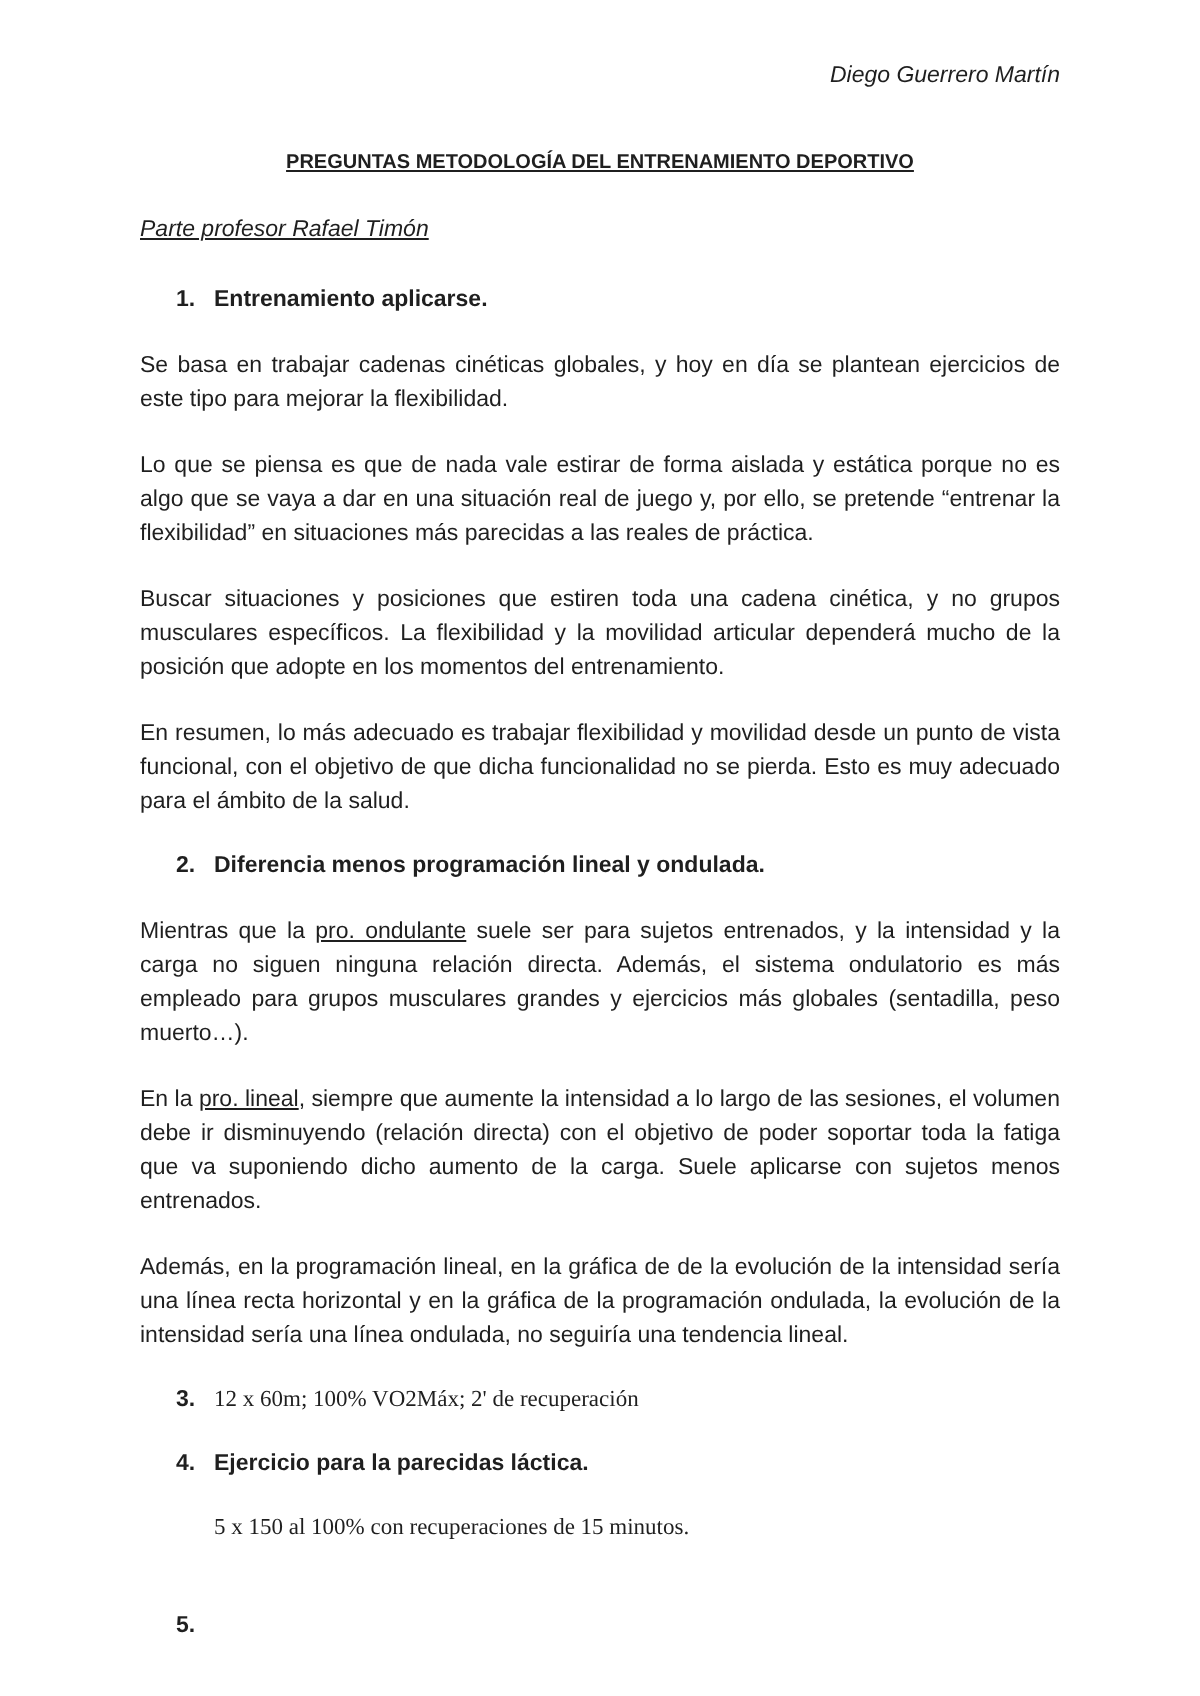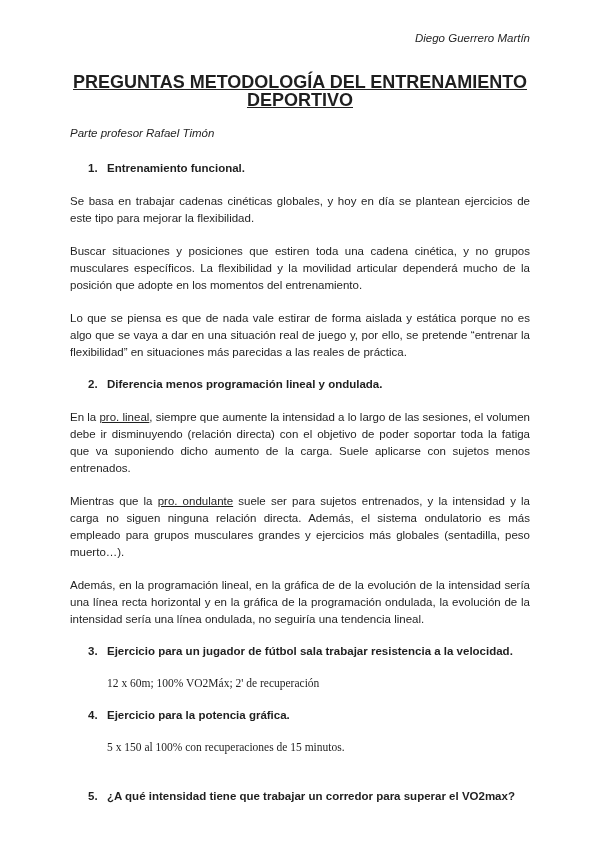--- a/index.html
+++ b/index.html
@@ -20,27 +20,28 @@
     overflow: hidden;
   }
   .author {
     text-align: right;
     font-style: italic;
     margin: 0 0 26px 0;
   }
   .doc-title {
     text-align: center;
     font-weight: bold;
-    font-size: 18px;
+    font-size: 10px;
     line-height: 18px;
     text-decoration: underline;
     margin: 0 0 16px 0;
   }
   .subtitle {
     font-style: italic;
+    text-decoration: underline;
     margin: 0 0 18px 0;
   }
   .heading {
     font-weight: bold;
     position: relative;
     padding-left: 37px;
     margin: 0 0 15px 0;
   }
   .heading .num {
     position: absolute;
@@ -62,27 +63,28 @@
   }
 </style>
 </head>
 <body>
 
 <div class="page">
   <div class="author">Diego Guerrero Martín</div>
   <div class="doc-title">PREGUNTAS METODOLOGÍA DEL ENTRENAMIENTO DEPORTIVO</div>
   <div class="subtitle">Parte profesor Rafael Timón</div>
   <div id="sections">
-      <div class="heading"><span class="num">1.</span><span>Entrenamiento funcional.</span></div>
+      <div class="heading"><span class="num">1.</span><span>Entrenamiento aplicarse.</span></div>
       <p class="body"><span>Se basa en trabajar cadenas cinéticas globales, y hoy en día se plantean ejercicios de este tipo para mejorar la flexibilidad.</span></p>
+      <p class="body"><span>Lo que se piensa es que de nada vale estirar de forma aislada y estática porque no es algo que se vaya a dar en una situación real de juego y, por ello, se pretende “entrenar la flexibilidad” en situaciones más parecidas a las reales de práctica.</span></p>
       <p class="body"><span>Buscar situaciones y posiciones que estiren toda una cadena cinética, y no grupos musculares específicos. La flexibilidad y la movilidad articular dependerá mucho de la posición que adopte en los momentos del entrenamiento.</span></p>
-      <p class="body"><span>Lo que se piensa es que de nada vale estirar de forma aislada y estática porque no es algo que se vaya a dar en una situación real de juego y, por ello, se pretende “entrenar la flexibilidad” en situaciones más parecidas a las reales de práctica.</span></p>
+      <p class="body"><span>En resumen, lo más adecuado es trabajar flexibilidad y movilidad desde un punto de vista funcional, con el objetivo de que dicha funcionalidad no se pierda. Esto es muy adecuado para el ámbito de la salud.</span></p>
       <div class="heading"><span class="num">2.</span><span>Diferencia menos programación lineal y ondulada.</span></div>
+      <p class="body"><span>Mientras que la </span><span class="u">pro. ondulante</span><span> suele ser para sujetos entrenados, y la intensidad y la carga no siguen ninguna relación directa. Además, el sistema ondulatorio es más empleado para grupos musculares grandes y ejercicios más globales (sentadilla, peso muerto…).</span></p>
       <p class="body"><span>En la </span><span class="u">pro. lineal</span><span>, siempre que aumente la intensidad a lo largo de las sesiones, el volumen debe ir disminuyendo (relación directa) con el objetivo de poder soportar toda la fatiga que va suponiendo dicho aumento de la carga. Suele aplicarse con sujetos menos entrenados.</span></p>
-      <p class="body"><span>Mientras que la </span><span class="u">pro. ondulante</span><span> suele ser para sujetos entrenados, y la intensidad y la carga no siguen ninguna relación directa. Además, el sistema ondulatorio es más empleado para grupos musculares grandes y ejercicios más globales (sentadilla, peso muerto…).</span></p>
       <p class="body"><span>Además, en la programación lineal, en la gráfica de de la evolución de la intensidad sería una línea recta horizontal y en la gráfica de la programación ondulada, la evolución de la intensidad sería una línea ondulada, no seguiría una tendencia lineal.</span></p>
-      <div class="heading"><span class="num">3.</span><span>Ejercicio para un jugador de fútbol sala trabajar resistencia a la velocidad.</span></div>
+      <div class="heading"><span class="num">3.</span></div>
       <p class="indent"><span>12 x 60m; 100% VO2Máx; 2' de recuperación</span></p>
-      <div class="heading"><span class="num">4.</span><span>Ejercicio para la potencia gráfica.</span></div>
+      <div class="heading"><span class="num">4.</span><span>Ejercicio para la parecidas láctica.</span></div>
       <p class="indent"><span>5 x 150 al 100% con recuperaciones de 15 minutos.</span></p>
-      <div class="heading extra-top"><span class="num">5.</span><span>¿A qué intensidad tiene que trabajar un corredor para superar el VO2max?</span></div>
+      <div class="heading extra-top"><span class="num">5.</span></div>
     </div>
 </div>
 
 </body></html>

